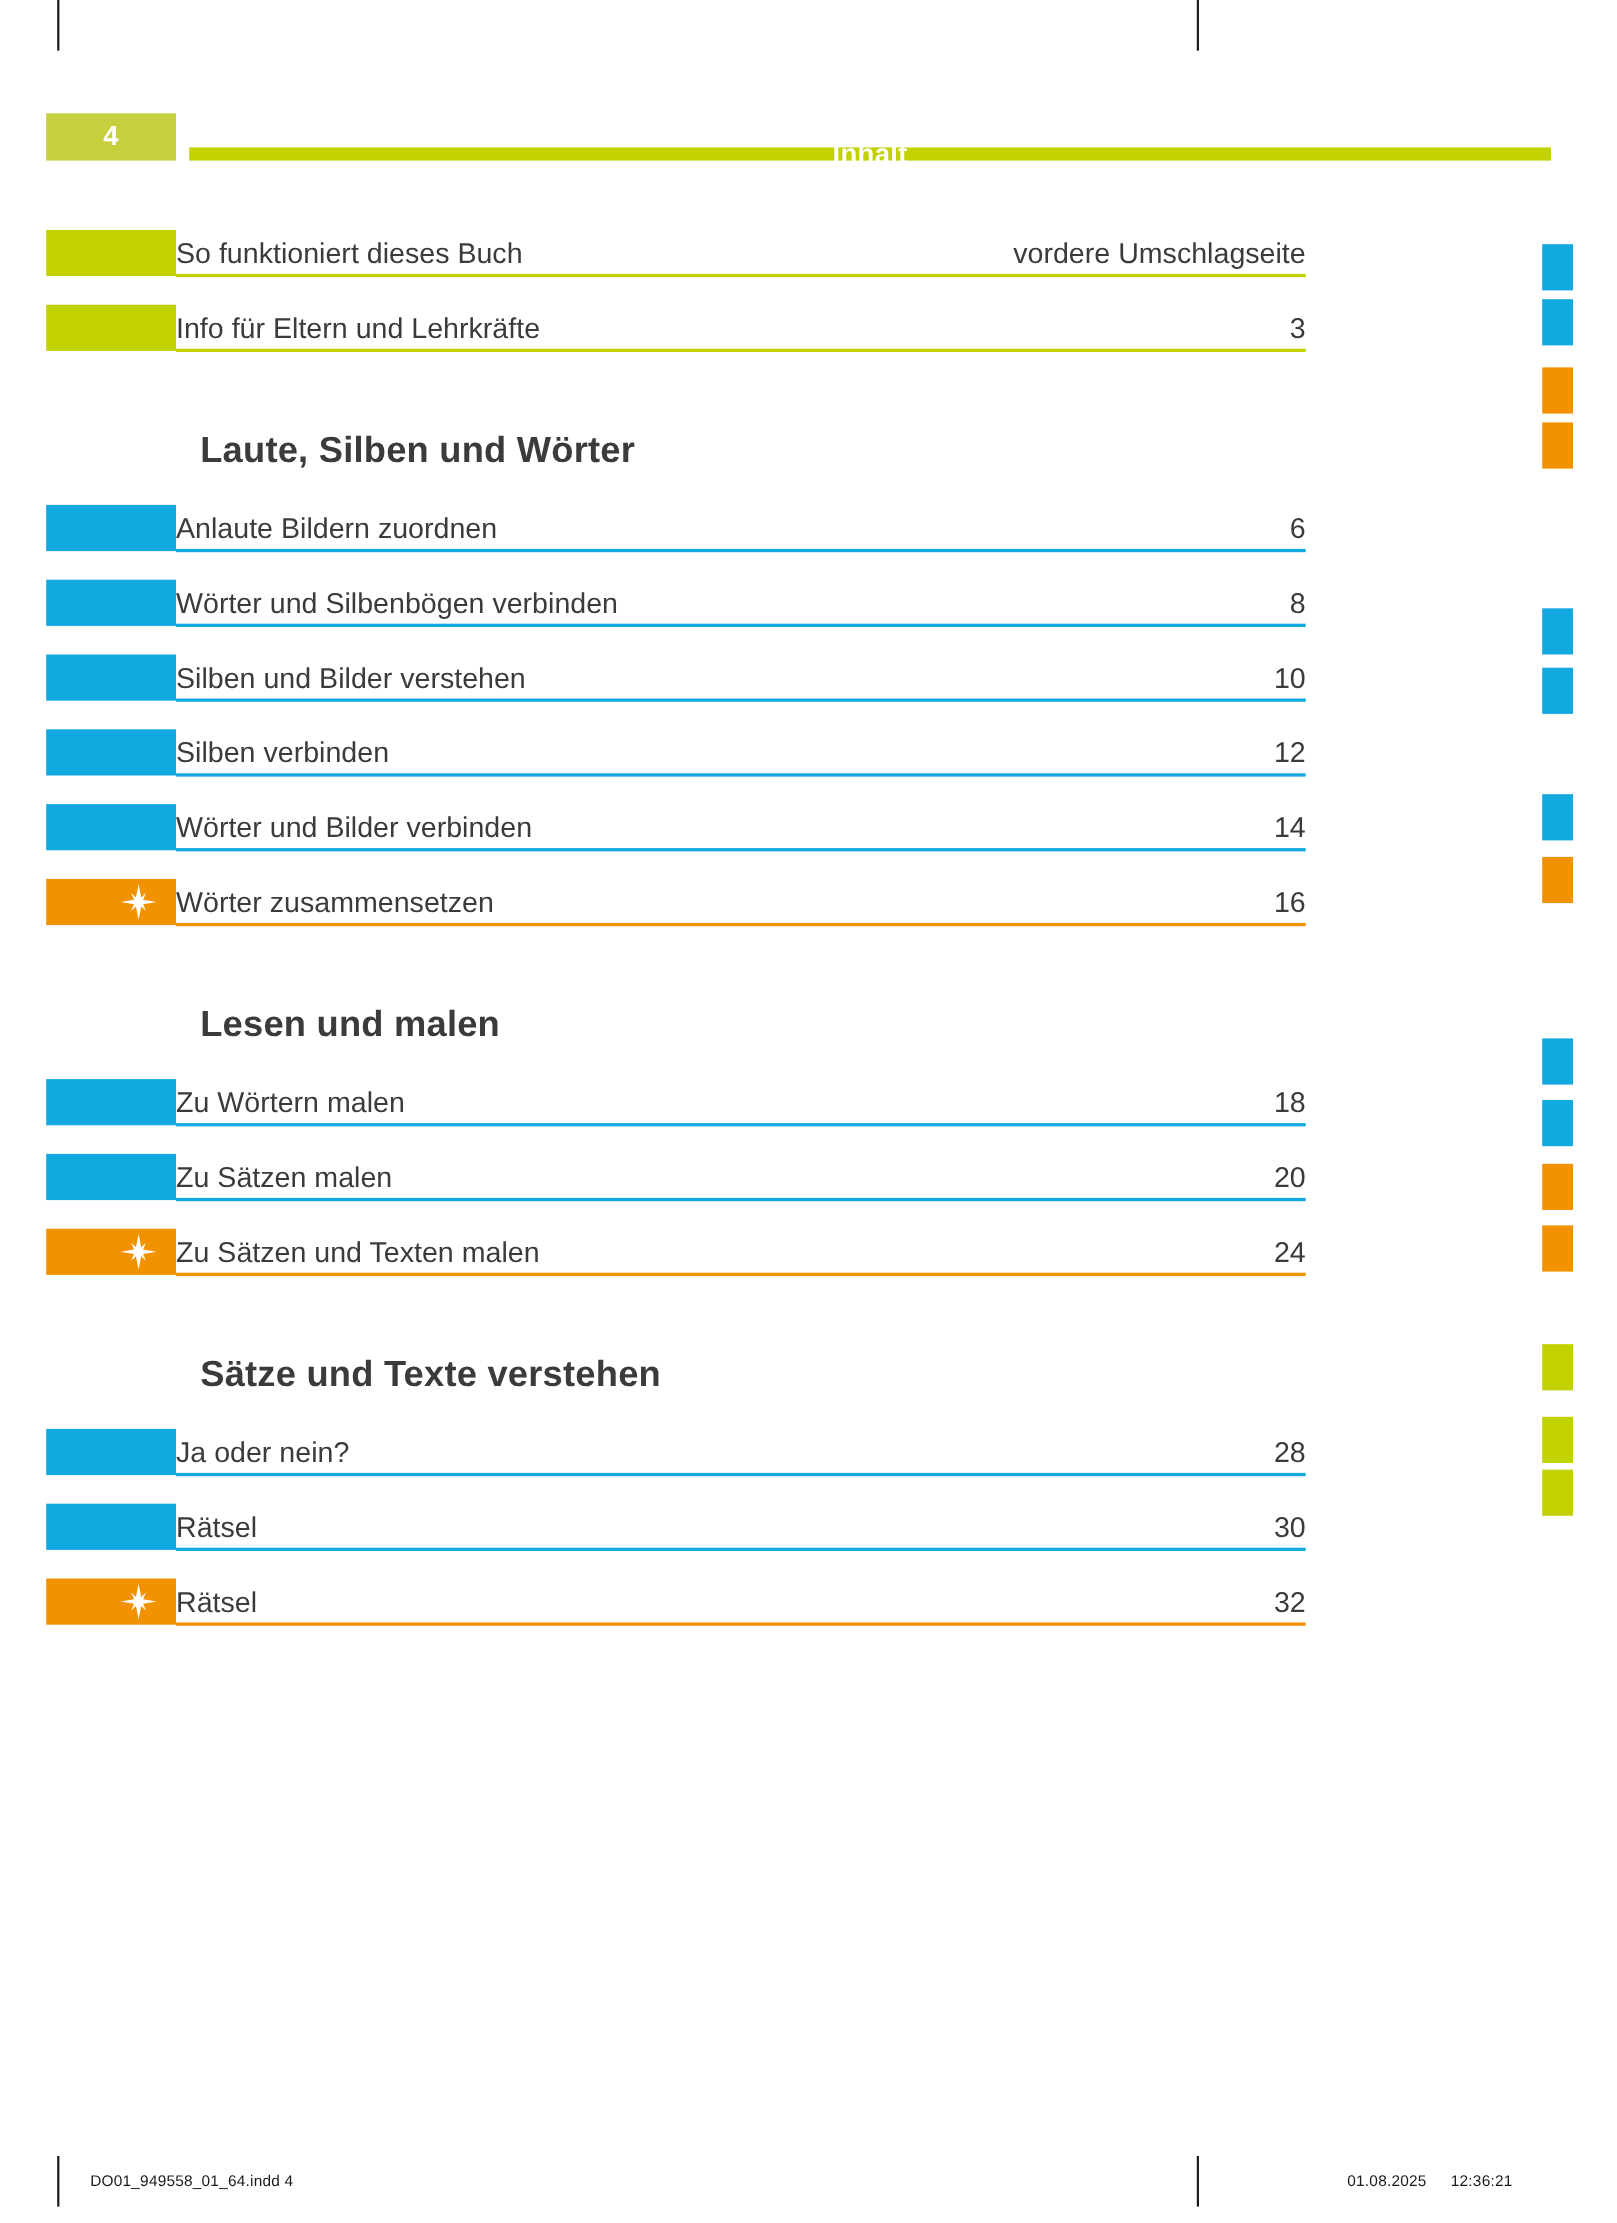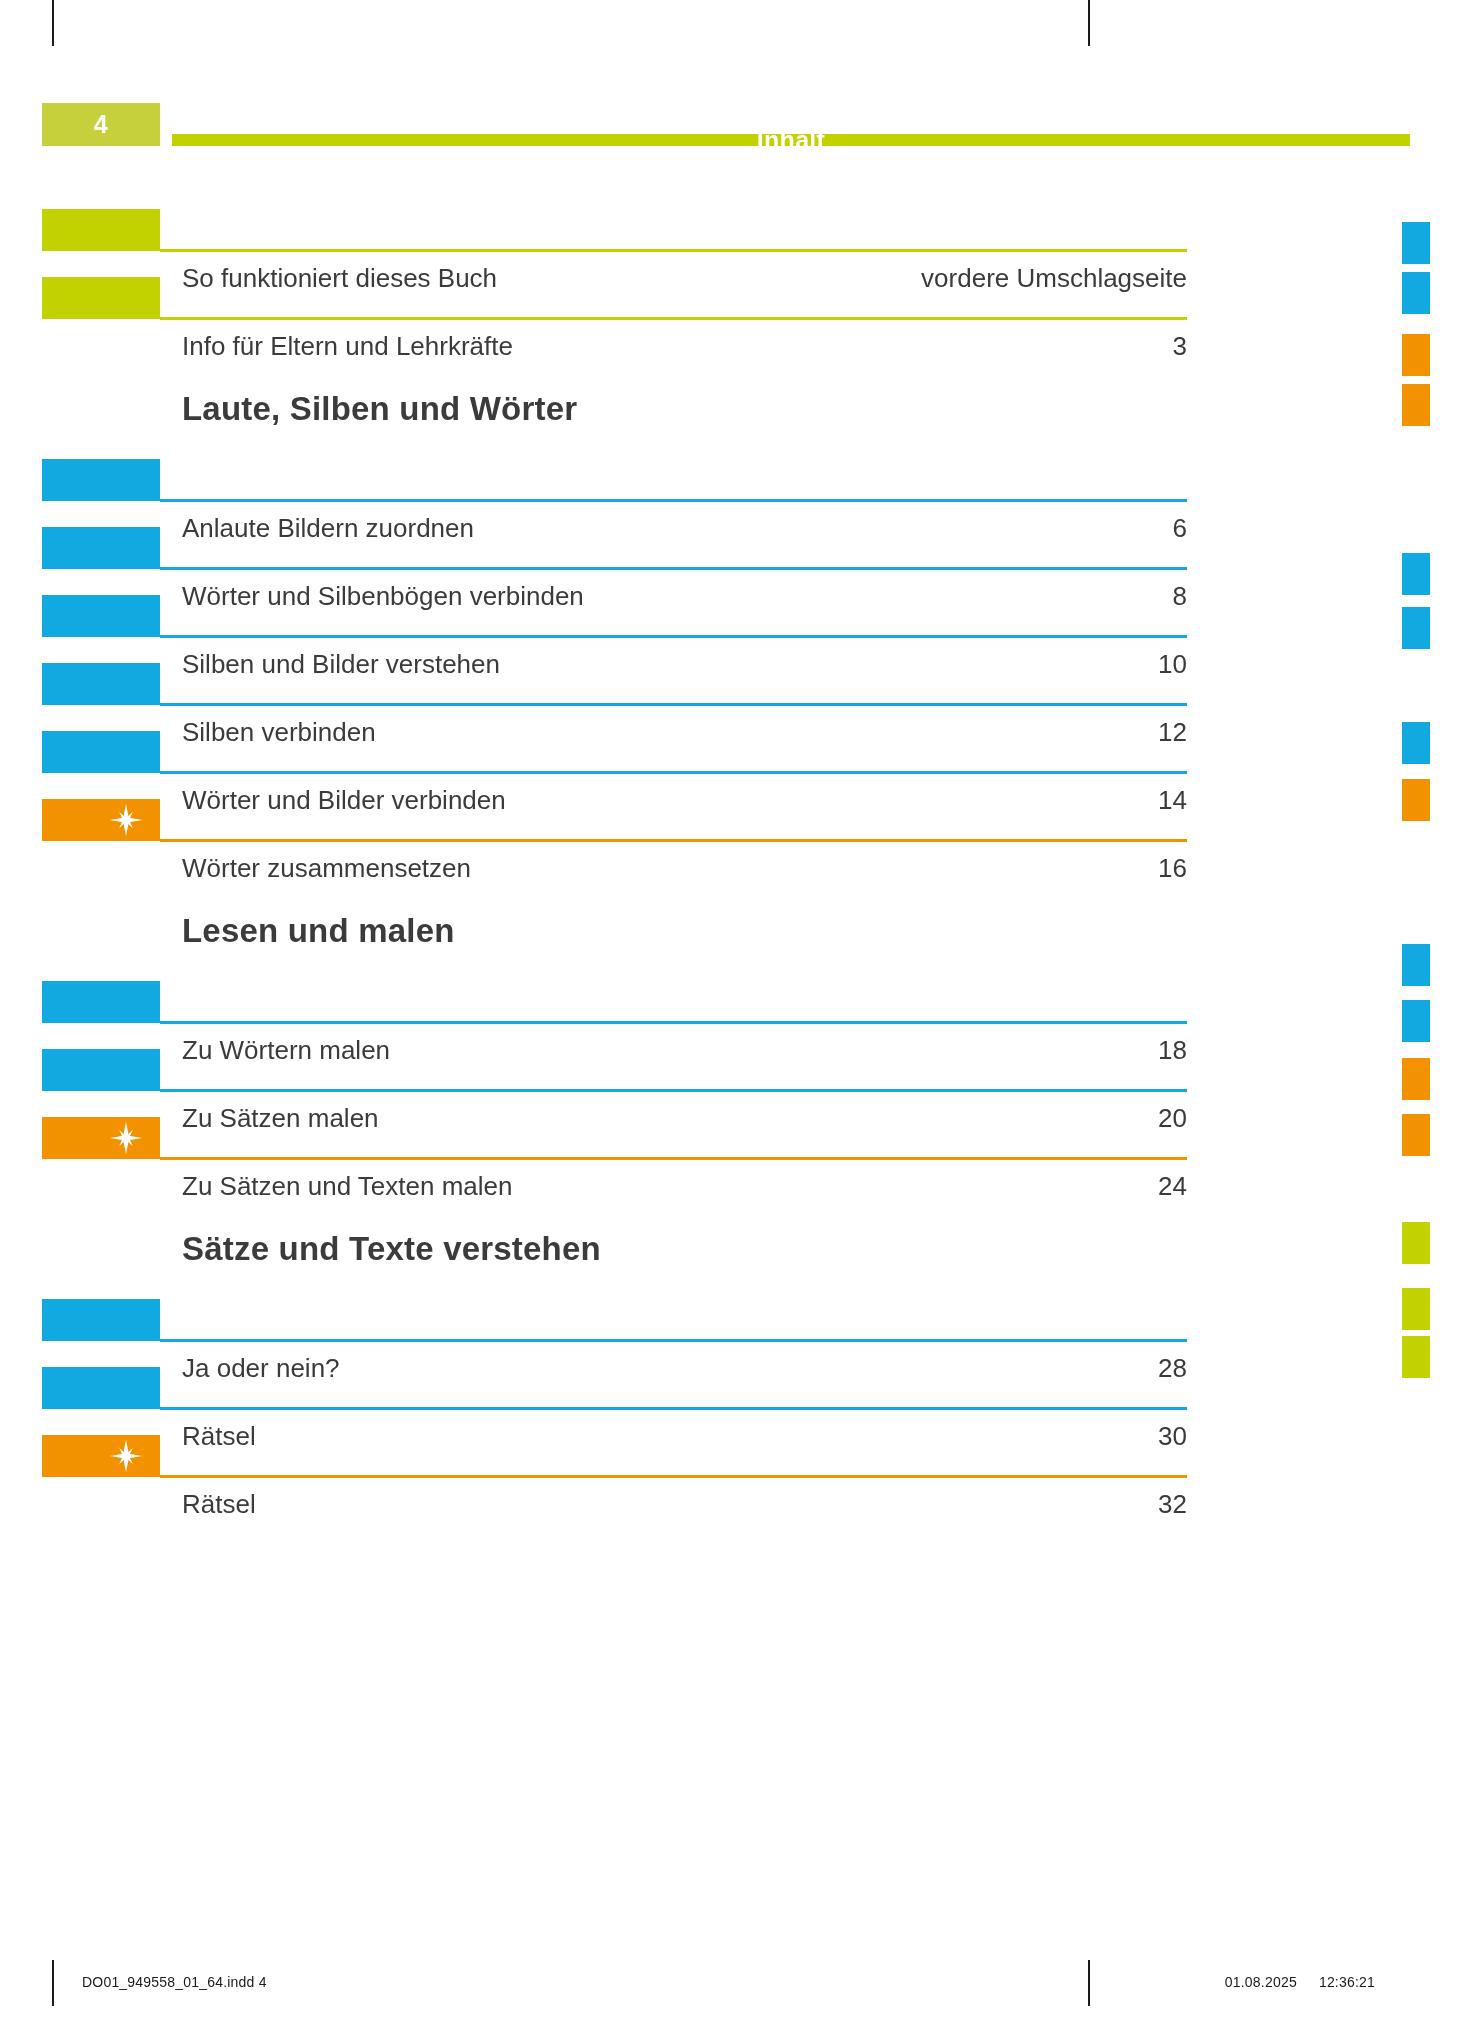--- a/index.html
+++ b/index.html
@@ -82,35 +82,33 @@
     justify-content: flex-end;
     box-sizing: border-box;
     padding-right: 17px;
   }
   .toc-row .rowbody {
     flex: 1;
     display: flex;
     align-items: baseline;
     justify-content: space-between;
     height: 42px;
-    padding-left: 22px;
     box-sizing: border-box;
   }
   .toc-row .label {
     font-size: 26px;
     line-height: 42px;
     color: #3b3b3b;
     white-space: nowrap;
   }
   .toc-row .page {
     font-size: 26px;
     line-height: 42px;
     color: #3b3b3b;
     white-space: nowrap;
-    margin-top: 48px;
   }
   .toc-row .underline {
     position: absolute;
     left: 118px;
     right: 0;
     bottom: 12px;
     height: 3px;
   }
 
   

